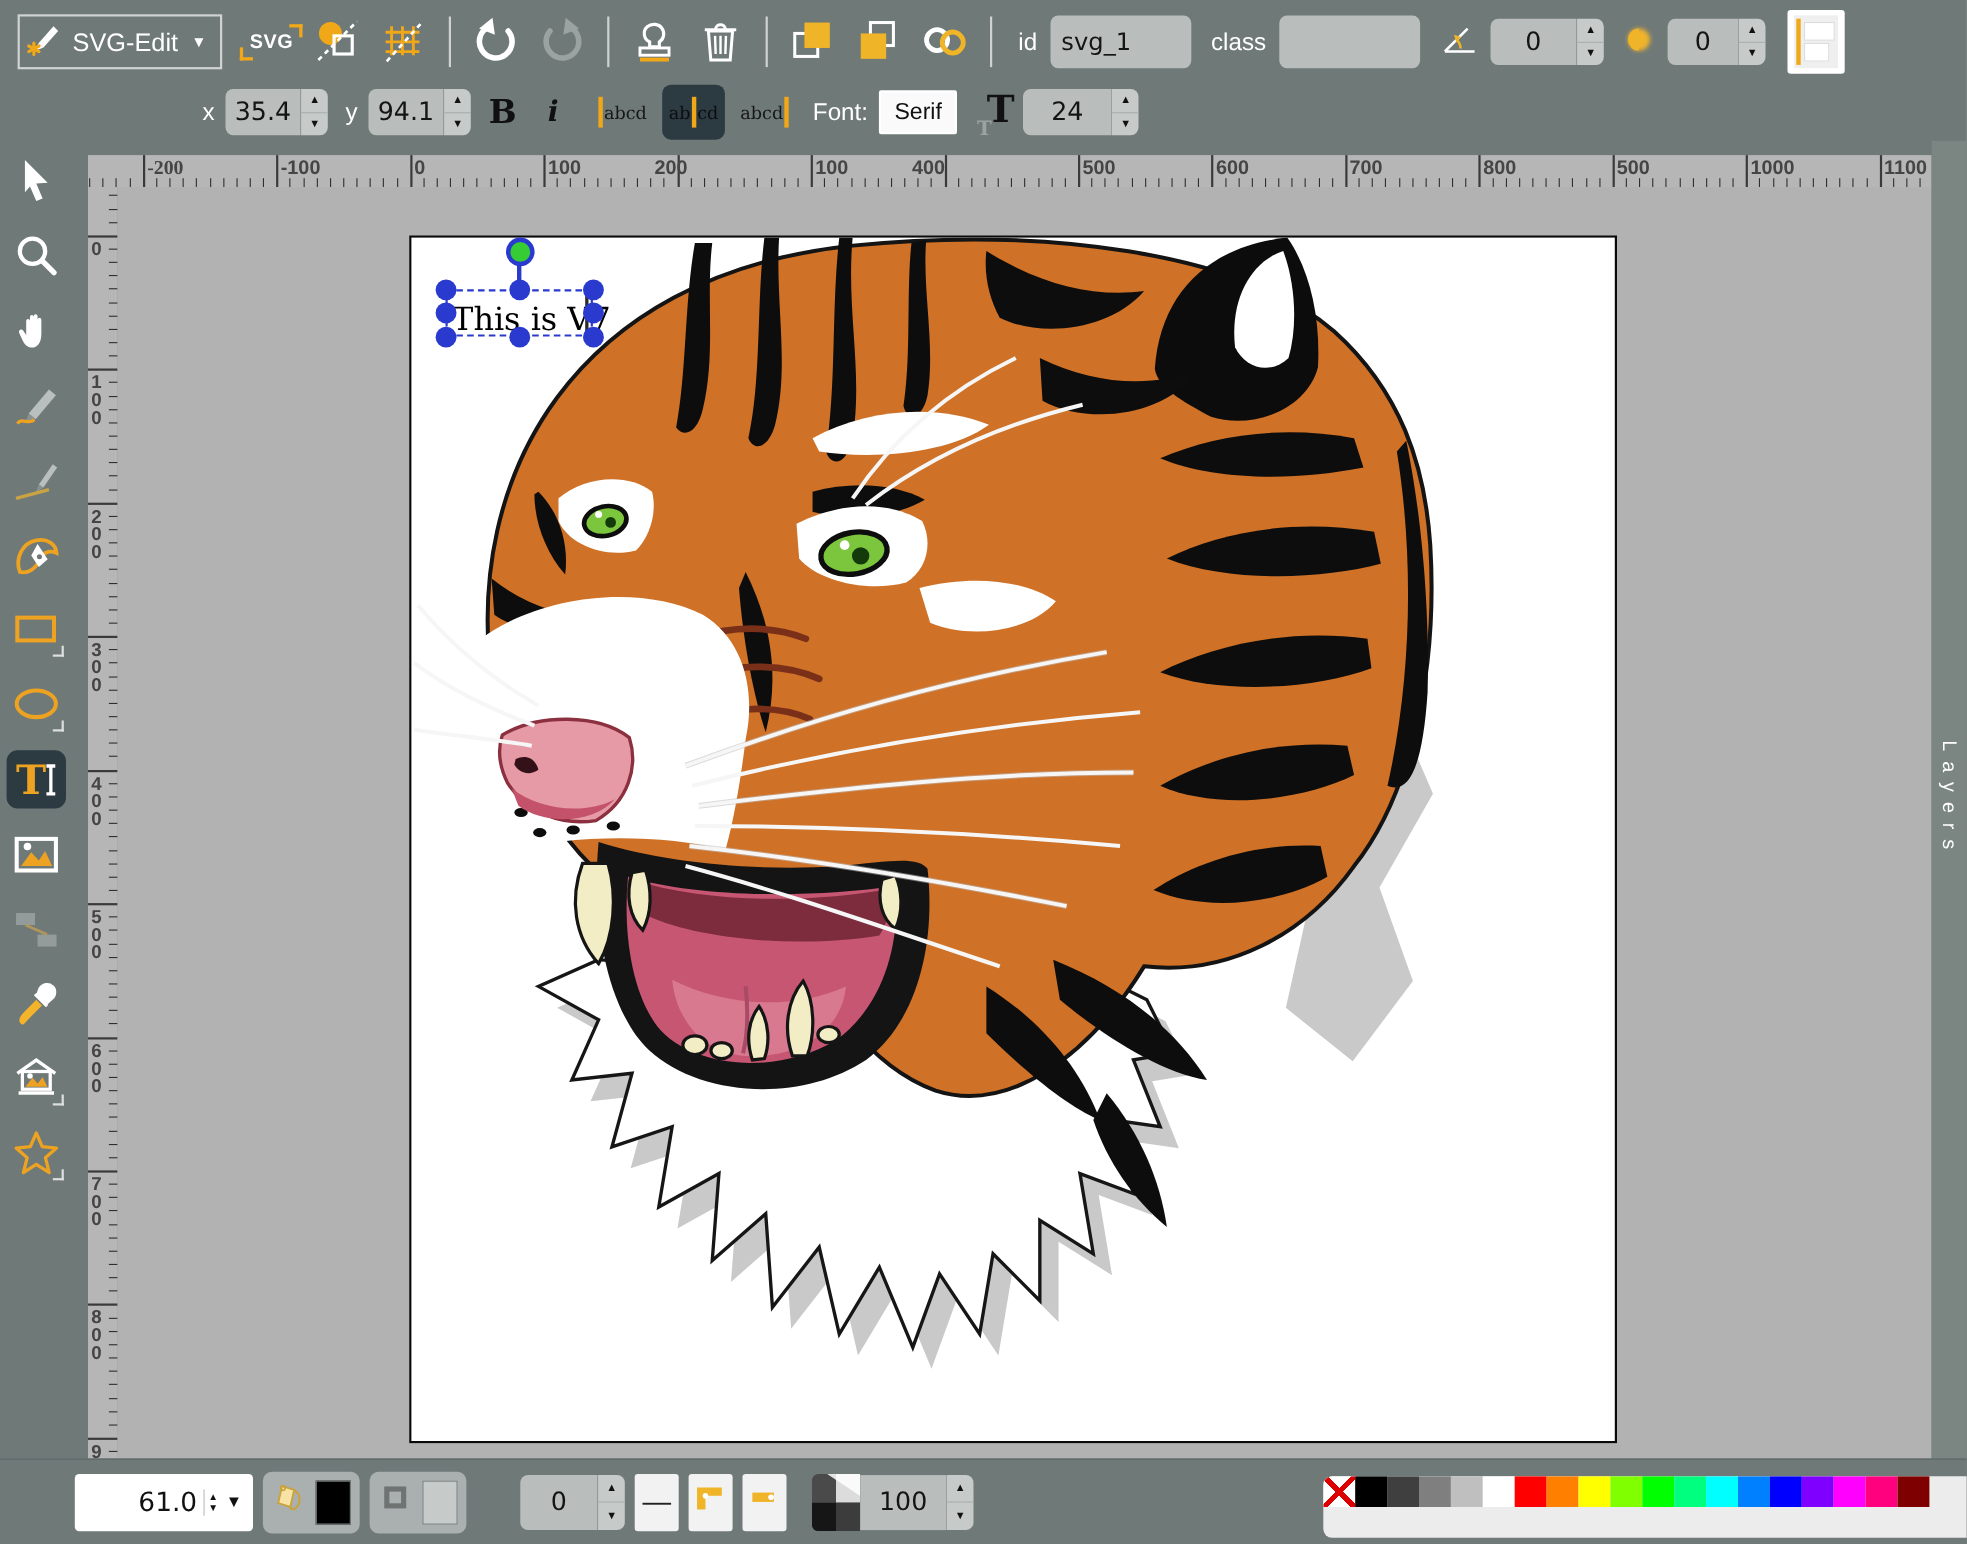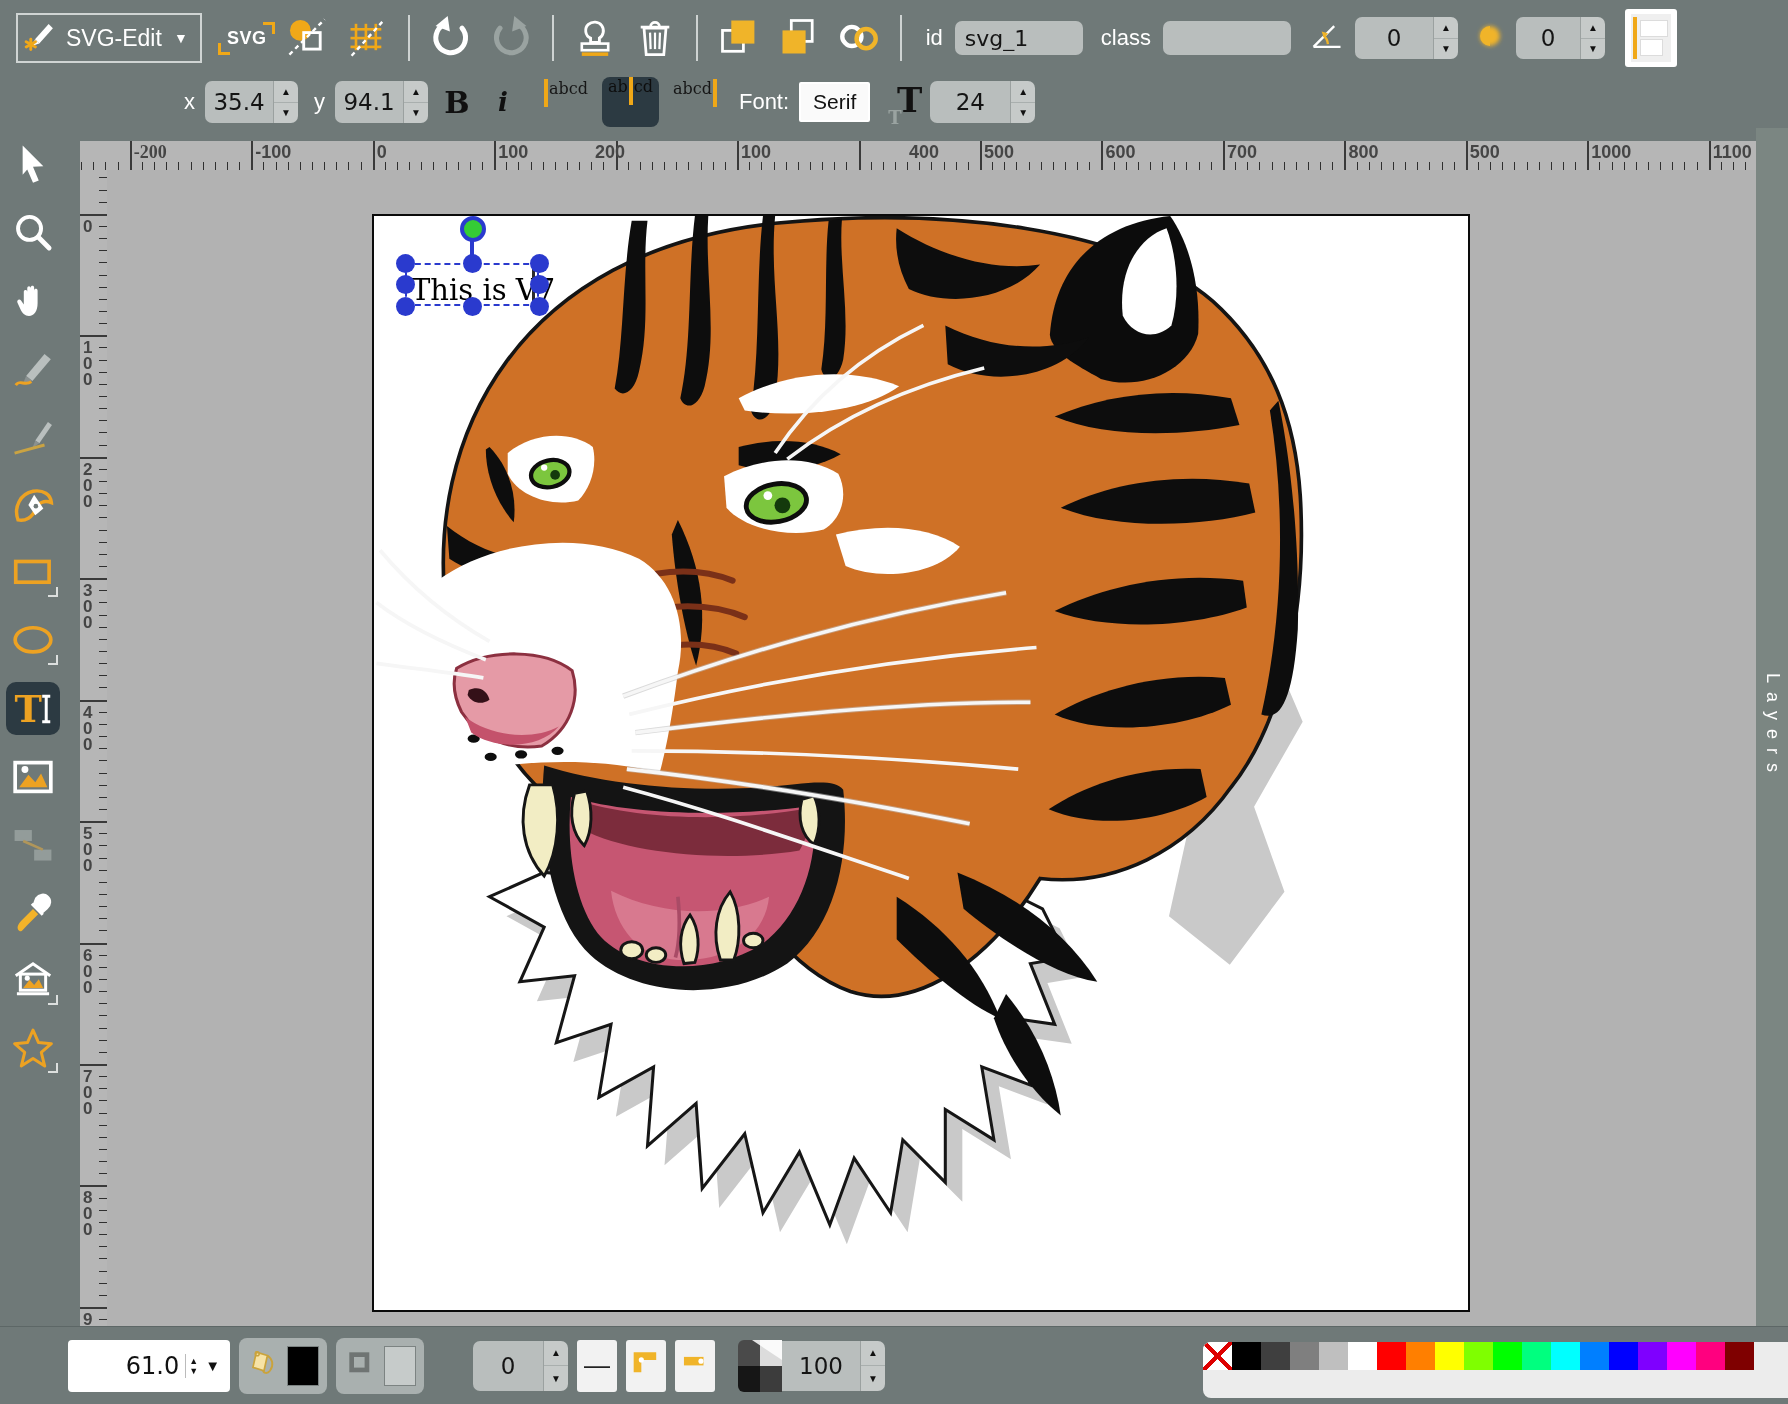--- a/index.html
+++ b/index.html
@@ -8,41 +8,41 @@
   .app{position:absolute;inset:0;}
 
   
   .row1{position:absolute;left:0;top:0;width:1788px;height:76px;display:flex;align-items:center;padding-left:16px;box-sizing:border-box;gap:10px;}
   .logo-btn{display:flex;align-items:center;gap:8px;border:2px solid #cfd4d3;padding:4px 12px 4px 6px;height:50px;box-sizing:border-box;color:#fff;font-size:23px;cursor:pointer;margin-right:10px;}
   .logo-btn .caret{font-size:14px;color:#fff;margin-left:4px;}
   .tbtn{width:50px;height:52px;display:flex;align-items:center;justify-content:center;background:transparent;border:none;cursor:pointer;padding:0;flex:none;}
   .tbtn svg{width:44px;height:44px;}
   .sep{width:2px;height:46px;background:#dfe3e2;opacity:.85;margin:0 6px;flex:none;}
   .lab{color:#fff;font-size:22px;margin:0 2px 0 8px;}
-  .field{background:#b9bebd;border:none;border-radius:7px;height:34px;font-size:22px;color:#151515;padding:0 10px;font-family:"DejaVu Sans",sans-serif;}
+  .field{background:#b9bebd;border:none;border-radius:7px;height:48px;font-size:22px;color:#151515;padding:0 10px;font-family:"DejaVu Sans",sans-serif;}
   .spinbox{display:flex;align-items:stretch;height:42px;flex:none;}
   .spinbox .val{background:#b9bebd;border-radius:7px 0 0 7px;min-width:52px;display:flex;align-items:center;justify-content:center;font-size:23px;color:#141414;padding:0 8px;font-family:"DejaVu Sans",sans-serif;}
   .spin{width:24px;background:#c6cac9;border-radius:0 7px 7px 0;display:flex;flex-direction:column;border-left:1px solid #9ba1a0;}
   .spin b{flex:1;display:flex;align-items:center;justify-content:center;font-size:10px;color:#111;cursor:pointer;font-weight:normal;}
   .spin b:first-child{border-bottom:1px solid #a9afae;}
   .src-word{position:relative;color:#fff;font-weight:bold;font-size:18px;letter-spacing:.5px;}
   .src-word:before{content:"";position:absolute;top:-6px;right:-9px;width:9px;height:9px;border-top:3px solid #f0a818;border-right:3px solid #f0a818;}
   .src-word:after{content:"";position:absolute;bottom:-6px;left:-9px;width:9px;height:9px;border-bottom:3px solid #f0a818;border-left:3px solid #f0a818;}
   .align-btn{width:52px;height:58px;background:#fff;border-radius:3px;margin-left:10px;display:flex;align-items:center;justify-content:center;cursor:pointer;border:none;flex:none;}
   .align-inner{width:42px;height:48px;background:#efefef;position:relative;}
   .align-inner:before{content:"";position:absolute;left:2px;top:3px;bottom:3px;width:4px;background:#f0a818;}
   .align-inner .r1,.align-inner .r2{position:absolute;left:9px;background:#fff;border:1px solid #dcdcdc;}
   .align-inner .r1{top:6px;width:26px;height:15px;}
   .align-inner .r2{top:25px;width:21px;height:15px;}
 
   
   .row2{position:absolute;left:0;top:76px;width:1788px;height:52px;display:flex;align-items:center;padding-left:176px;box-sizing:border-box;gap:8px;}
   .bold-btn{font-family:"DejaVu Serif",serif;font-weight:bold;font-size:30px;color:#101010;background:none;border:none;width:42px;cursor:pointer;}
   .italic-btn{font-family:"DejaVu Serif",serif;font-style:italic;font-weight:bold;font-size:26px;color:#101010;background:none;border:none;width:34px;cursor:pointer;margin-right:10px;}
-  .anchor-btn{height:46px;display:flex;align-items:flex-start;background:none;border:none;cursor:pointer;padding:0 6px;gap:1px;}
+  .anchor-btn{height:46px;display:flex;align-items:center;background:none;border:none;cursor:pointer;padding:0 6px;gap:1px;}
   .anchor-btn .bar{width:4px;height:28px;background:#f0a818;}
   .anchor-btn .atxt{font-family:"DejaVu Serif",serif;font-size:16px;color:#161616;}
   .anchor-btn.selected{background:#2c3a42;border-radius:8px;height:50px;}
   .anchor-btn.selected .atxt{color:#0d0d0d;}
   .font-btn{background:#fafafa;border:2px solid #fff;border-radius:2px;height:40px;padding:0 12px;font-size:21px;color:#111;cursor:pointer;}
   .tsize-icon{position:relative;width:34px;height:40px;margin-left:10px;}
   .tsize-icon .big{position:absolute;right:0;top:-2px;font-family:"DejaVu Serif",serif;font-weight:bold;font-size:34px;color:#111;}
   .tsize-icon .small{position:absolute;left:0;bottom:-6px;font-family:"DejaVu Serif",serif;font-weight:bold;font-size:18px;color:#9aa3a1;}
 
   
@@ -460,21 +460,21 @@
       <div class="minor" style="left: 669.226px;"></div>
       <div class="minor" style="left: 681.372px;"></div>
       <div class="minor" style="left: 693.518px;"></div>
       <div class="minor" style="left: 705.664px;"></div>
       <div class="minor" style="left: 717.81px;"></div>
       <div class="minor" style="left: 729.956px;"></div>
       <div class="minor" style="left: 742.102px;"></div>
       <div class="minor" style="left: 754.248px;"></div>
       <div class="minor" style="left: 766.394px;"></div>
       <div class="major" style="left: 778.54px;"></div>
-      <div class="rlab" style="left: 829px;">400</div>
+      <div class="rlab" style="left: 749px;">400</div>
       <div class="minor" style="left: 790.686px;"></div>
       <div class="minor" style="left: 802.832px;"></div>
       <div class="minor" style="left: 814.978px;"></div>
       <div class="minor" style="left: 827.124px;"></div>
       <div class="minor" style="left: 839.27px;"></div>
       <div class="minor" style="left: 851.416px;"></div>
       <div class="minor" style="left: 863.562px;"></div>
       <div class="minor" style="left: 875.708px;"></div>
       <div class="minor" style="left: 887.854px;"></div>
       <div class="major" style="left: 900px;"></div>

